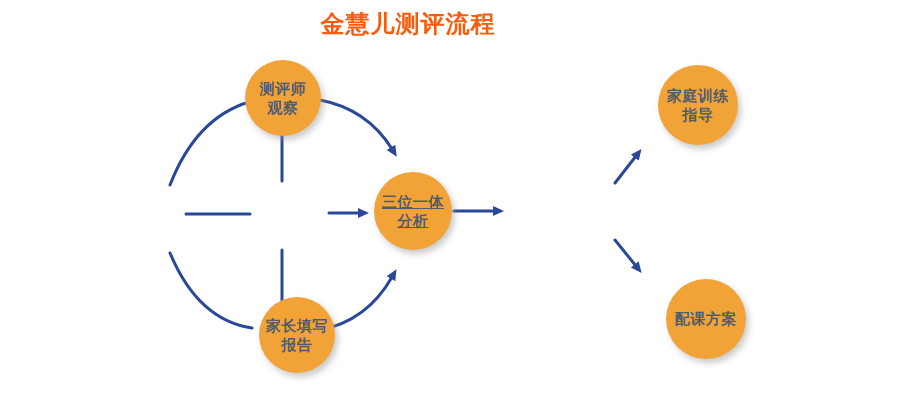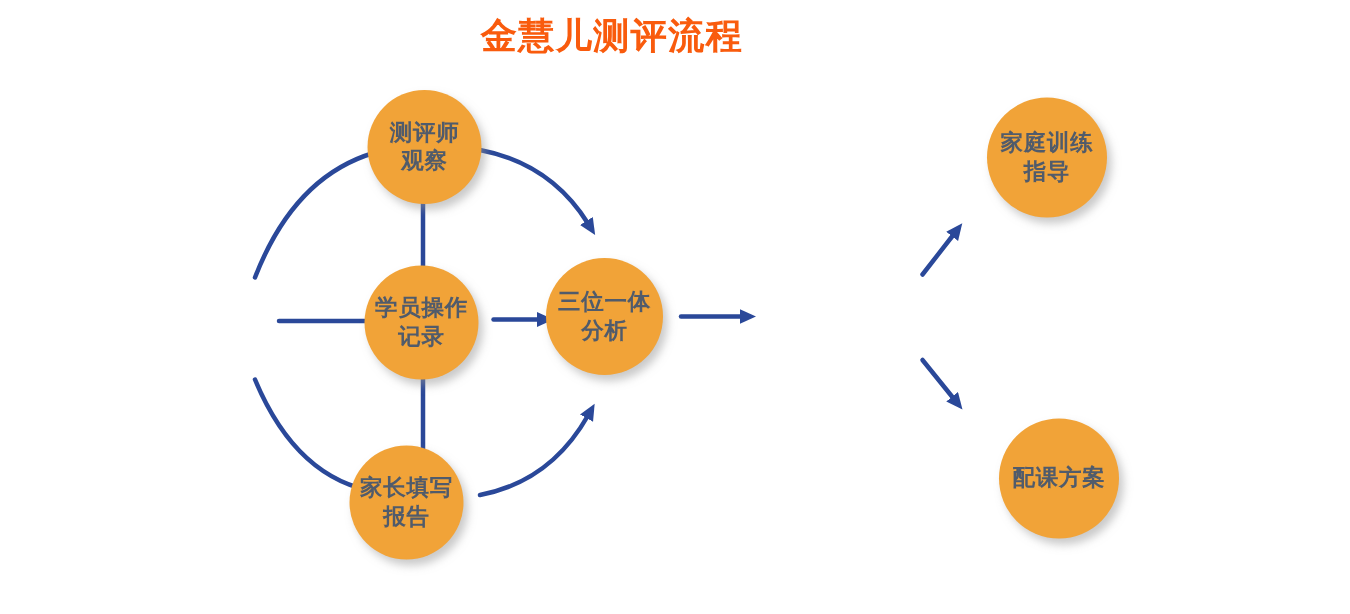--- a/index.html
+++ b/index.html
@@ -60,22 +60,22 @@
     letter-spacing: 0.5px;
     display: flex;
     align-items: center;
     justify-content: center;
     text-align: center;
     white-space: pre-line;
   }
   .n-book     { left: 115px; top: 182px; width: 74px; height: 74px; }
   .n-observe  { left: 245px; top:  60px; width: 76px; height: 76px; }
   .n-operate  { left: 243px; top: 177px; width: 76px; height: 76px; }
-  .n-parent   { left: 233px; top: 297px; width: 76px; height: 76px; }
-  .n-trinity  { left: 364px; top: 172px; width: 78px; height: 78px; }
+  .n-parent   { left: 259px; top: 297px; width: 76px; height: 76px; }
+  .n-trinity  { left: 374px; top: 172px; width: 78px; height: 78px; text-decoration: underline; }
   .n-onsite   { left: 515px; top: 170px; width: 80px; height: 80px; }
   .n-family   { left: 658px; top:  65px; width: 80px; height: 80px; }
   .n-course   { left: 666px; top: 279px; width: 80px; height: 80px; }
 </style>
 </head>
 <body>
 
 <div class="canvas">
 
   <h1 class="title">金慧儿测评流程</h1>
@@ -96,22 +96,20 @@
     <path class="edge" d="M 320 100 Q 367 109 392 149" marker-end="url(#arrowhead)"></path>
     <path class="edge" d="M 329 213 L 360 213" marker-end="url(#arrowhead)"></path>
     <path class="edge" d="M 320 330 Q 367 321 392 277" marker-end="url(#arrowhead)"></path>
     <path class="edge" d="M 454 211 L 495 211" marker-end="url(#arrowhead)"></path>
     <path class="edge" d="M 615 183 L 636 156" marker-end="url(#arrowhead)"></path>
     <path class="edge" d="M 615 240 L 636 266" marker-end="url(#arrowhead)"></path>
   </svg>
 
   <div class="node n-observe">测评师
 观察</div>
-  <div class="node n-operate">学员操作
-记录</div>
   <div class="node n-parent">家长填写
 报告</div>
   <div class="node n-trinity">三位一体
 分析</div>
   <div class="node n-family">家庭训练
 指导</div>
   <div class="node n-course">配课方案</div>
 
 </div>
 

